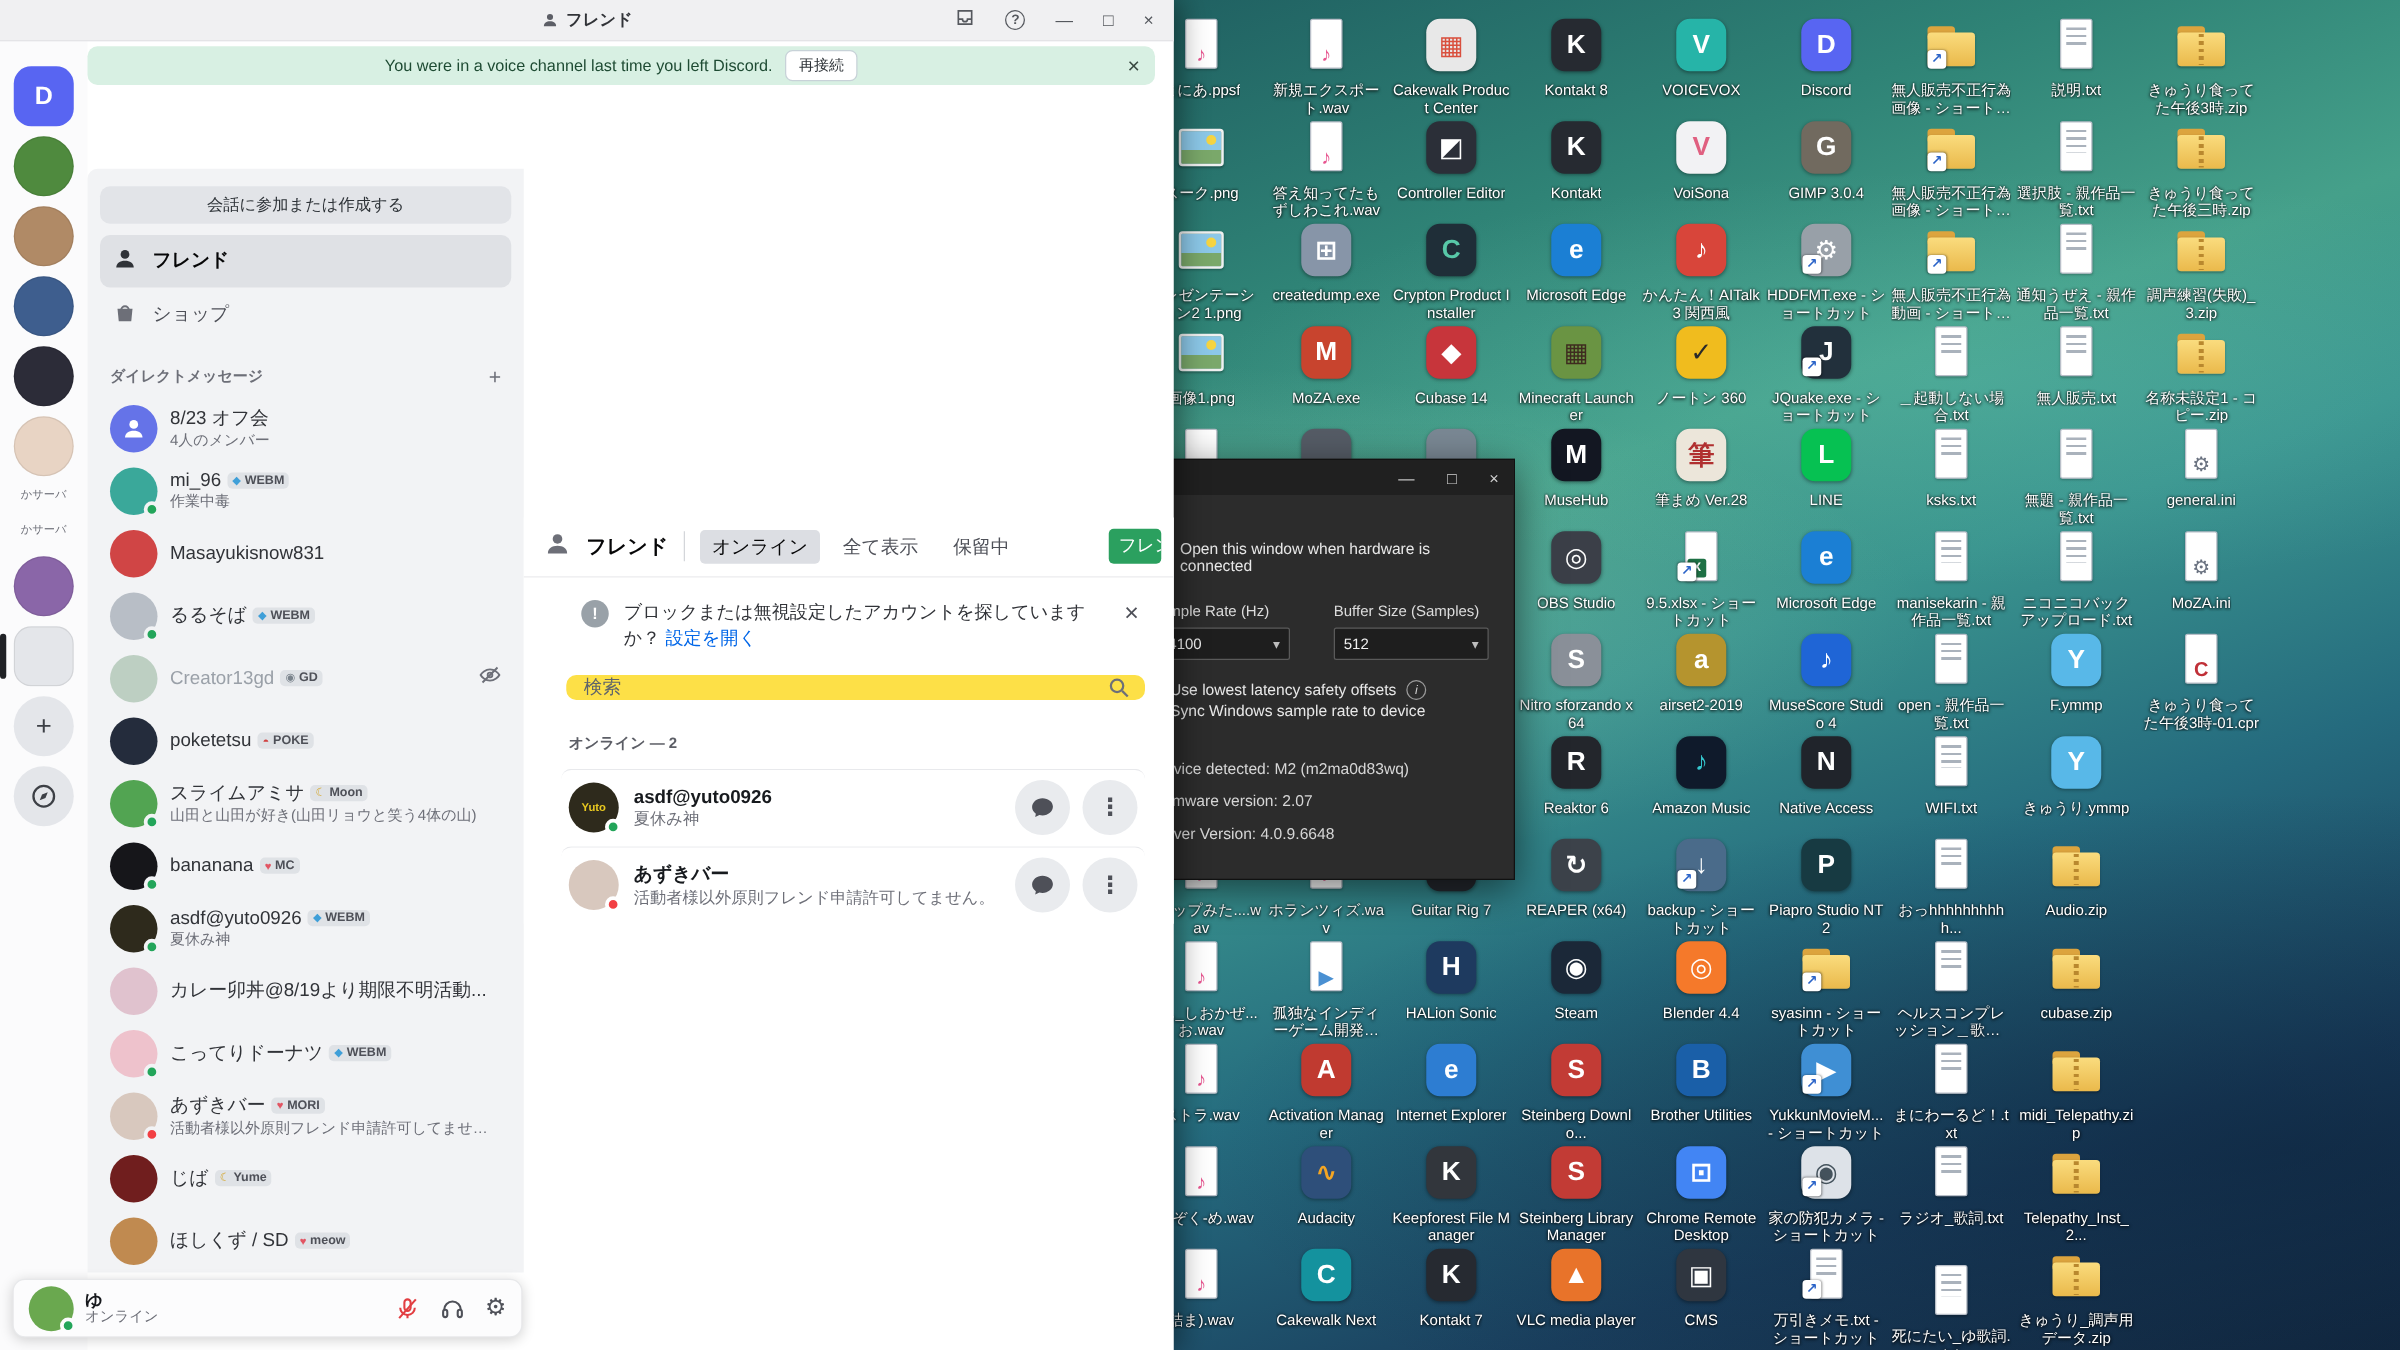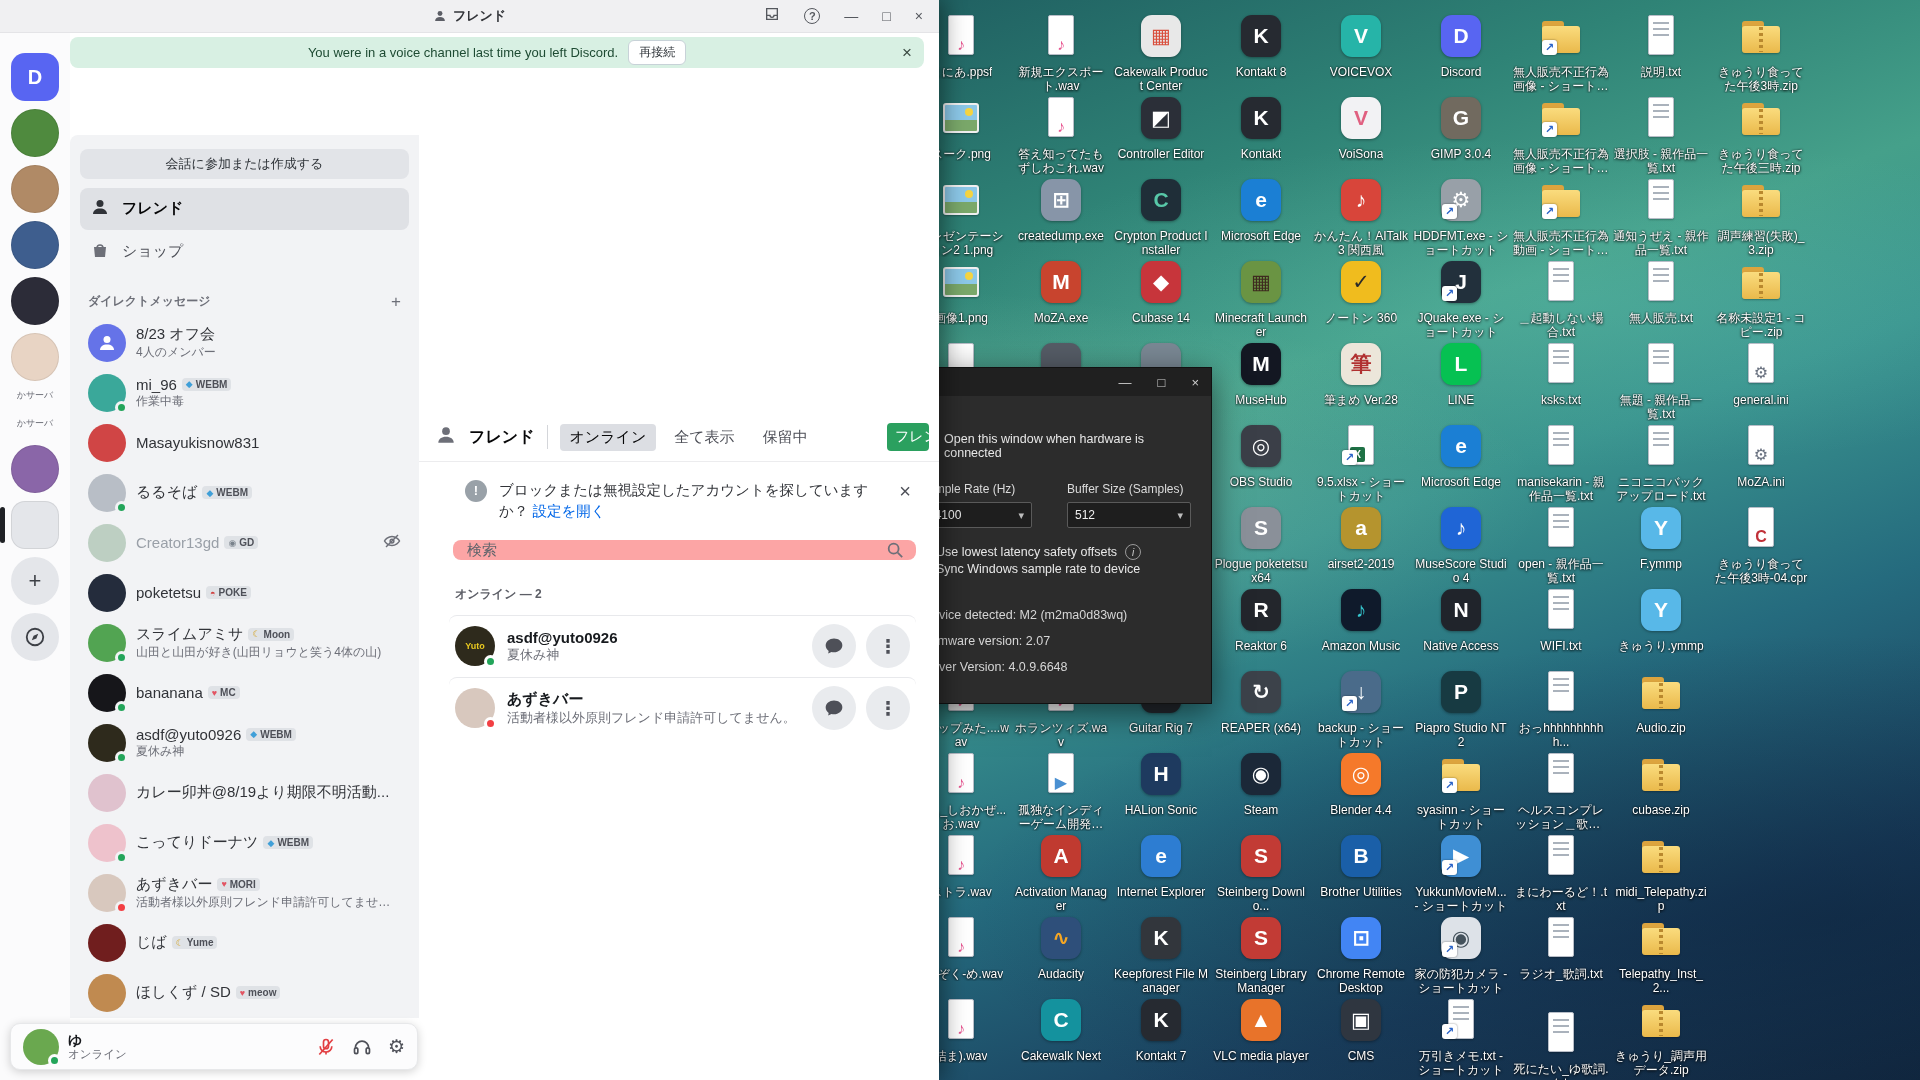--- a/index.html
+++ b/index.html
@@ -111,21 +111,21 @@
   .dc-mainhead .ttl{font-size:16px;font-weight:700;color:#060607;}
   .vdiv{width:1px;height:24px;background:#d4d6da;}
   .tab{padding:4px 10px;border-radius:4px;font-size:15px;color:#4e5058;cursor:pointer;white-space:nowrap;}
   .tab.active{background:#dcdee3;color:#060607;}
   .addbtn{margin-left:auto;margin-right:10px;width:42px;height:28px;overflow:hidden;white-space:nowrap;background:#2ba05f;color:#fff;border:none;border-radius:4px;font-size:14px;text-align:left;padding:0 0 0 8px;cursor:pointer;flex:0 0 auto;}
   .notice{display:flex;align-items:flex-start;gap:12px;padding:18px 28px 8px 46px;}
   .notice .iico{width:22px;height:22px;border-radius:50%;background:#99a1a8;color:#fff;font-weight:700;font-size:13px;display:flex;align-items:center;justify-content:center;flex:0 0 auto;}
   .notice p{margin:0;max-width:432px;font-size:14.5px;line-height:21px;color:#313338;}
   .notice a{color:#0066e8;text-decoration:none;cursor:pointer;}
   .notice .x{margin-left:auto;color:#4e5058;font-size:20px;cursor:pointer;}
-  .search{margin:10px 23px 0 34px;height:20px;background:#fca5a5;border-radius:8px;display:flex;align-items:center;padding:0 12px;}
+  .search{margin:10px 23px 0 34px;height:20px;background:#fde047;border-radius:8px;display:flex;align-items:center;padding:0 12px;}
   .search input{flex:1;border:none;background:transparent;outline:none;font-size:15px;color:#313338;}
   .search input::placeholder{color:#5f646b;}
   .search svg{width:18px;height:18px;stroke:#6d6f78;fill:none;}
   .section-label{margin:26px 23px 6px 36px;font-size:12px;font-weight:700;color:#5c5e66;}
   #friend-list{margin:6px 23px 0 30px;}
   .frow{border-top:1px solid #e8e9ec;height:62px;display:flex;align-items:center;gap:12px;padding:0 6px;cursor:pointer;border-radius:8px;}
   .frow .avwrap{position:relative;width:40px;height:40px;flex:0 0 auto;}
   .frow .dot{border-color:#fff;}
   .f-name{font-size:15px;font-weight:700;color:#171a1e;}
   .f-sub{font-size:13px;color:#6d6f78;white-space:nowrap;overflow:hidden;text-overflow:ellipsis;max-width:300px;}
@@ -393,21 +393,21 @@
       <div class="dicon" style="left: 1211px; top: 420px;">
         <div class="di-icon">
           <div class="ic app" style="background: rgb(59, 63, 72);">◎</div>
         </div>
         <div class="di-label">OBS Studio</div>
       </div>
       <div class="dicon" style="left: 1211px; top: 502px;">
         <div class="di-icon">
           <div class="ic app" style="background: rgb(138, 144, 153);">S</div>
         </div>
-        <div class="di-label">Plogue poketetsu x64</div>
+        <div class="di-label">Nitro sforzando x64</div>
       </div>
       <div class="dicon" style="left: 1211px; top: 584px;">
         <div class="di-icon">
           <div class="ic app" style="background: rgb(35, 38, 44);">R</div>
         </div>
         <div class="di-label">Reaktor 6</div>
       </div>
       <div class="dicon" style="left: 1211px; top: 666px;">
         <div class="di-icon">
           <div class="ic app" style="background: rgb(60, 66, 74);">↻</div>
@@ -854,21 +854,21 @@
           </div>
         </div>
         <div class="di-label">MoZA.ini</div>
       </div>
       <div class="dicon" style="left: 1711px; top: 502px;">
         <div class="di-icon">
           <div class="ic page">
             <span class="em" style="color: rgb(192, 48, 56);">C</span>
           </div>
         </div>
-        <div class="di-label">きゅうり食ってた午後3時-04.cpr</div>
+        <div class="di-label">きゅうり食ってた午後3時-01.cpr</div>
       </div>
     </div>
 
   <div id="audio-dialog">
     <div class="dlg-titlebar">
       <span>—</span>
       <span>□</span>
       <span>×</span>
     </div>
     <div class="dlg-body">

